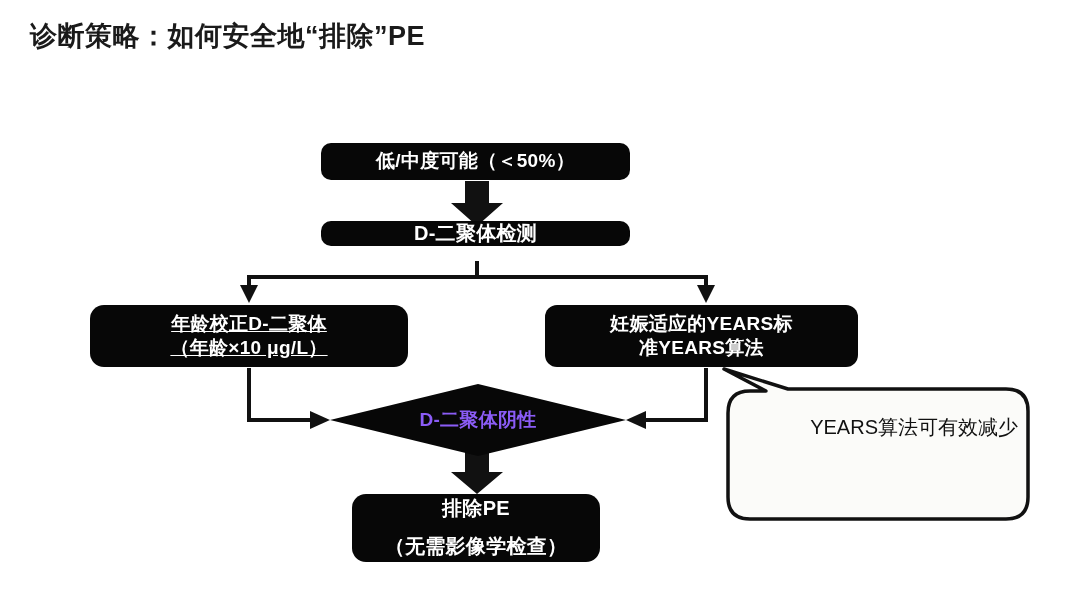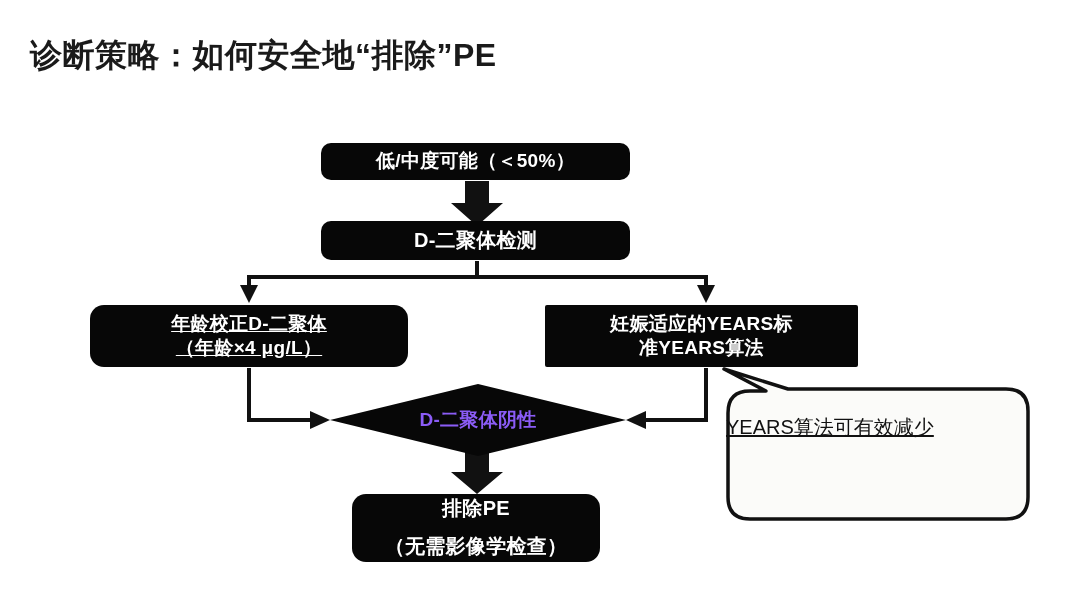--- a/index.html
+++ b/index.html
@@ -22,26 +22,25 @@
     width: 1080px;
     height: 611px;
     background: #ffffff;
   }
 
   
   .slide-title {
     position: absolute;
     left: 30px;
     top: 18px;
-    font-size: 32px;
+    font-size: 27px;
     font-weight: bold;
     letter-spacing: 0.5px;
     color: #1a1a1a;
     white-space: nowrap;
-    margin-top: 16px;
   }
 
   
   .node {
     position: absolute;
     background: #070707;
     color: #ffffff;
     border-radius: 12px;
     display: flex;
     flex-direction: column;
@@ -57,36 +56,36 @@
   .node .line { display: block; white-space: nowrap; }
 
   #node-probability {
     left: 321px; top: 143px;
     width: 309px; height: 37px;
     font-size: 19px;
     border-radius: 10px;
   }
   #node-ddimer-test {
     left: 321px; top: 221px;
-    width: 309px; height: 39px;
+    width: 309px; height: 25px;
     font-size: 20px;
     border-radius: 10px;
   }
   #node-age-adjusted {
     left: 90px; top: 305px;
     width: 318px; height: 62px;
     font-size: 19px;
     border-radius: 14px;
     text-decoration: underline;
   }
   #node-years {
     left: 545px; top: 305px;
     width: 313px; height: 62px;
     font-size: 19px;
-    border-radius: 2px;
+    border-radius: 12px;
   }
   #node-exclude-pe {
     left: 352px; top: 494px;
     width: 248px; height: 68px;
     font-size: 20px;
     border-radius: 14px;
     gap: 12px;
   }
 
   
@@ -126,29 +125,28 @@
   #callout-bubble {
     position: absolute;
     left: 722px;
     top: 365px;
     width: 310px;
     height: 160px;
   }
   #callout-bubble svg { position: absolute; left: 0; top: 0; }
   #callout-bubble .callout-text {
     position: absolute;
-    left: 4px;
+    left: 14px;
     top: 48px;
     width: 282px;
-    text-align: left;
+    text-align: right;
     font-size: 20px;
     font-weight: normal;
     color: #111111;
     line-height: 1.45;
-    text-decoration: underline;
   }
   #callout-bubble .callout-text .line { display: block; white-space: nowrap; }
 </style>
 </head>
 <body>
 
 <div id="slide">
 
   <div class="slide-title">诊断策略：如何安全地“排除”PE</div>
 
@@ -183,21 +181,21 @@
   <div class="node" id="node-probability">
     <span class="line">低/中度可能（＜50%）</span>
   </div>
 
   <div class="node" id="node-ddimer-test">
     <span class="line">D-二聚体检测</span>
   </div>
 
   <div class="node" id="node-age-adjusted">
     <span class="line">年龄校正D-二聚体</span>
-    <span class="line">（年龄×4 μg/L）</span>
+    <span class="line">（年龄×10 μg/L）</span>
   </div>
 
   <div class="node" id="node-years">
     <span class="line">妊娠适应的YEARS标</span>
     <span class="line">准YEARS算法</span>
   </div>
 
   <div id="node-ddimer-negative">
     <div class="diamond-shape"></div>
     <div class="diamond-label">D-二聚体阴性</div>

